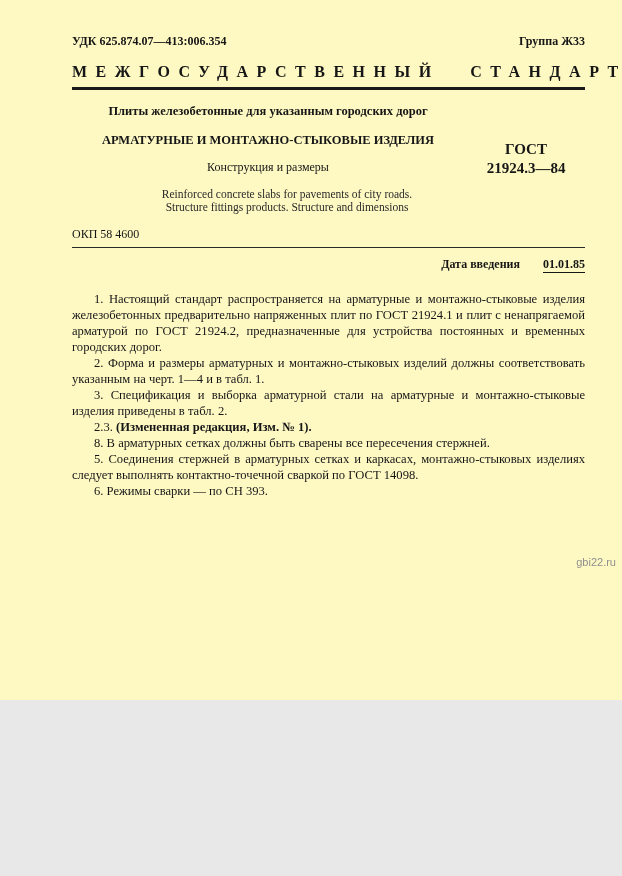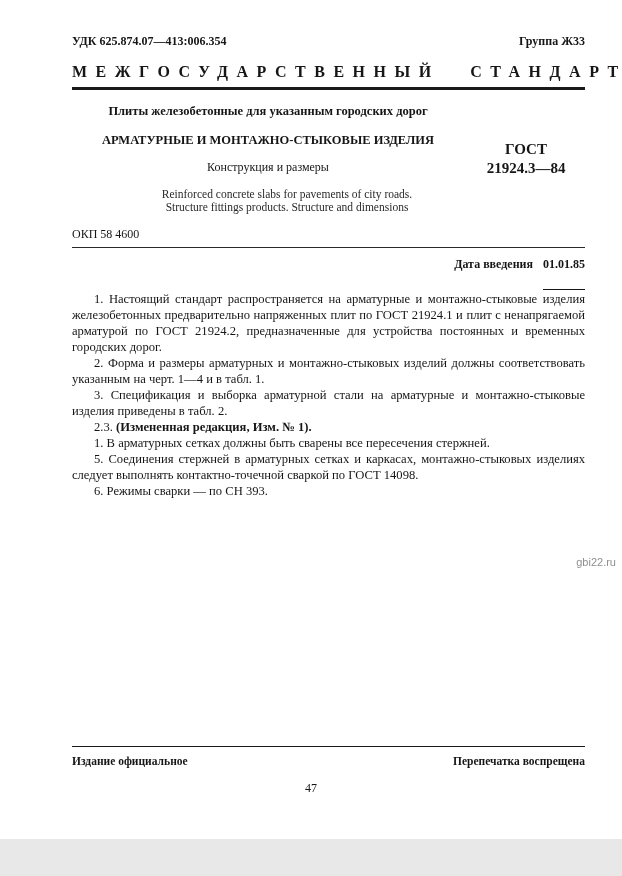--- a/index.html
+++ b/index.html
@@ -1,21 +1,21 @@
 <!DOCTYPE html>
 <html><head>
 <meta charset="utf-8">
 <style>
   * { margin:0; padding:0; box-sizing:border-box; }
   html,body { background:#e8e8e8; }
   .page {
     position:relative;
-    width:622px; height:839px;
+    width:622px; height:700px;
     margin:0 auto;
-    background:#ffffff;
+    background:#fef9c3;
     font-family:"Liberation Serif","DejaVu Serif",serif;
     color:#161616;
     overflow:hidden;
   }
   .content { position:absolute; left:72px; width:513px; top:0; }
 
   .topline {
     margin-top:34px;
     display:flex; justify-content:space-between; align-items:baseline;
     font-weight:bold; font-size:12px;
@@ -35,21 +35,21 @@
   .subtitle  { margin-top:12px; font-weight:normal; font-size:12px; }
   .english   { margin-top:13px; font-size:11.5px; line-height:13px; color:#2a2a2a; width:430px; }
   .gost-block{
     position:absolute; right:0; top:36px; width:118px;
     text-align:center; font-weight:bold; font-size:15px; line-height:19px;
   }
 
   .okp { margin-top:13px; font-size:12px; }
   .thin-rule { margin-top:5px; border-top:1.5px solid #2a2a2a; }
   .date-line { margin-top:9px; text-align:right; font-weight:bold; font-size:12px; }
-  .date-value { border-bottom:1.2px solid #161616; margin-left:10px; padding-bottom:18px; }
+  .date-value { border-bottom:1.2px solid #161616; margin-left:23px; padding-bottom:1px; }
 
   .body-text { margin-top:19px; font-size:12.6px; line-height:16px; text-align:justify; }
   .body-text p.para { text-indent:22px; }
   .body-text p.note { font-size:10.8px; line-height:15px; margin:5px 0 6px 0; text-indent:22px; text-align:justify; }
   .note-label { letter-spacing:2.5px; margin-right:5px; }
   .bold { font-weight:bold; }
 
   .watermark {
     position:absolute; right:6px; top:556px;
     font-family:"Liberation Sans","DejaVu Sans",sans-serif;
@@ -104,21 +104,21 @@
 
     <div class="date-line">
       <span>Дата введения</span><span class="date-value">01.01.85</span>
     </div>
 
     <div class="body-text">
       <p class="para">1. Настоящий стандарт распространяется на арматурные и монтажно-стыковые изделия железобетонных предварительно напряженных плит по ГОСТ 21924.1 и плит с ненапрягаемой арматурой по ГОСТ 21924.2, предназначенные для устройства постоянных и временных городских дорог.</p>
       <p class="para">2. Форма и размеры арматурных и монтажно-стыковых изделий должны соответствовать указанным на черт. 1—4 и в табл. 1.</p>
       <p class="para">3. Спецификация и выборка арматурной стали на арматурные и монтажно-стыковые изделия приведены в табл. 2.</p>
       <p class="para"><span>2.3. </span><span class="bold">(Измененная редакция, Изм. № 1).</span></p>
-      <p class="para">1. В арматурных сетках должны быть сварены все пересечения стержней.</p>
+      <p class="para">8. В арматурных сетках должны быть сварены все пересечения стержней.</p>
       <p class="para">5. Соединения стержней в арматурных сетках и каркасах, монтажно-стыковых изделиях следует выполнять контактно-точечной сваркой по ГОСТ 14098.</p>
       <p class="para">6. Режимы сварки — по СН 393.</p>
     </div>
 
   </div>
 
   <div class="watermark">gbi22.ru</div>
 
   <div class="footer-rule"></div>
   <div class="footer-line">

